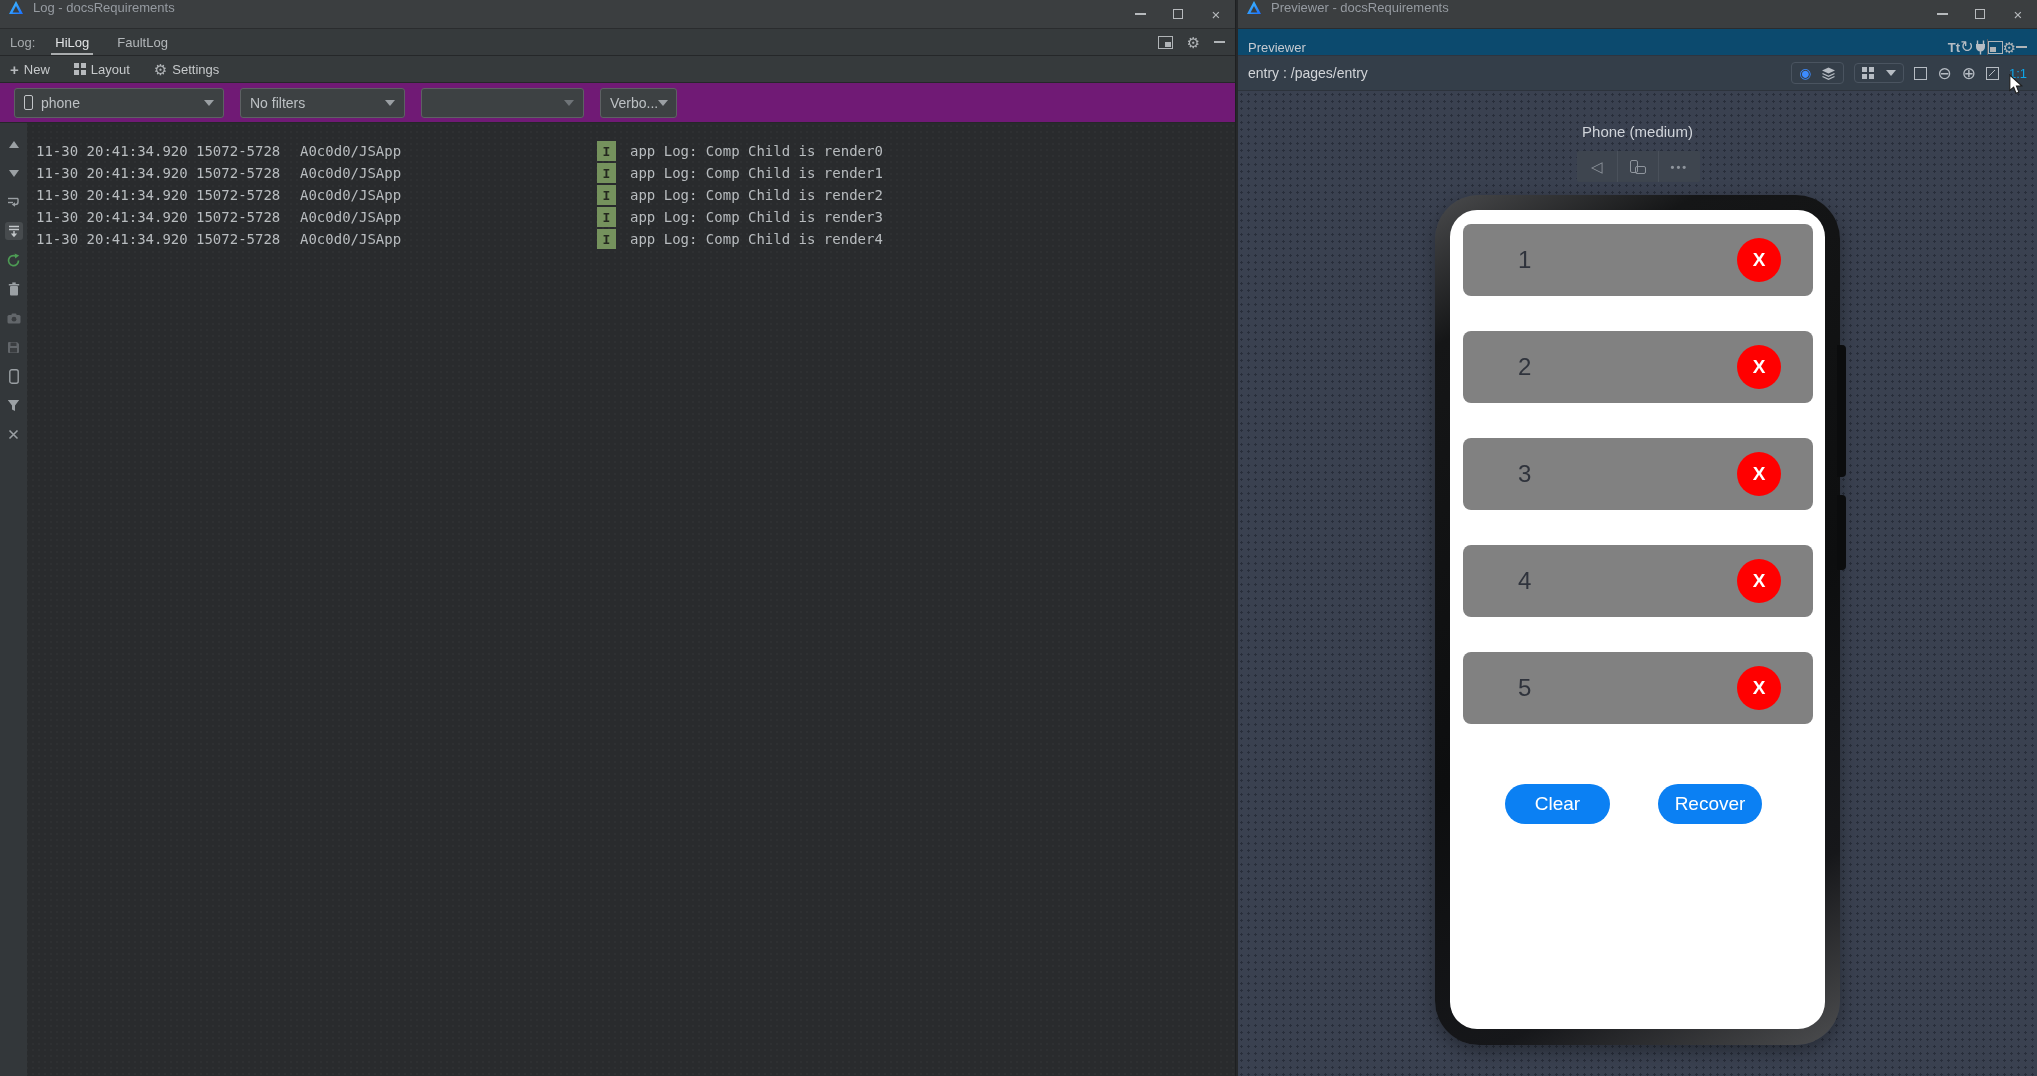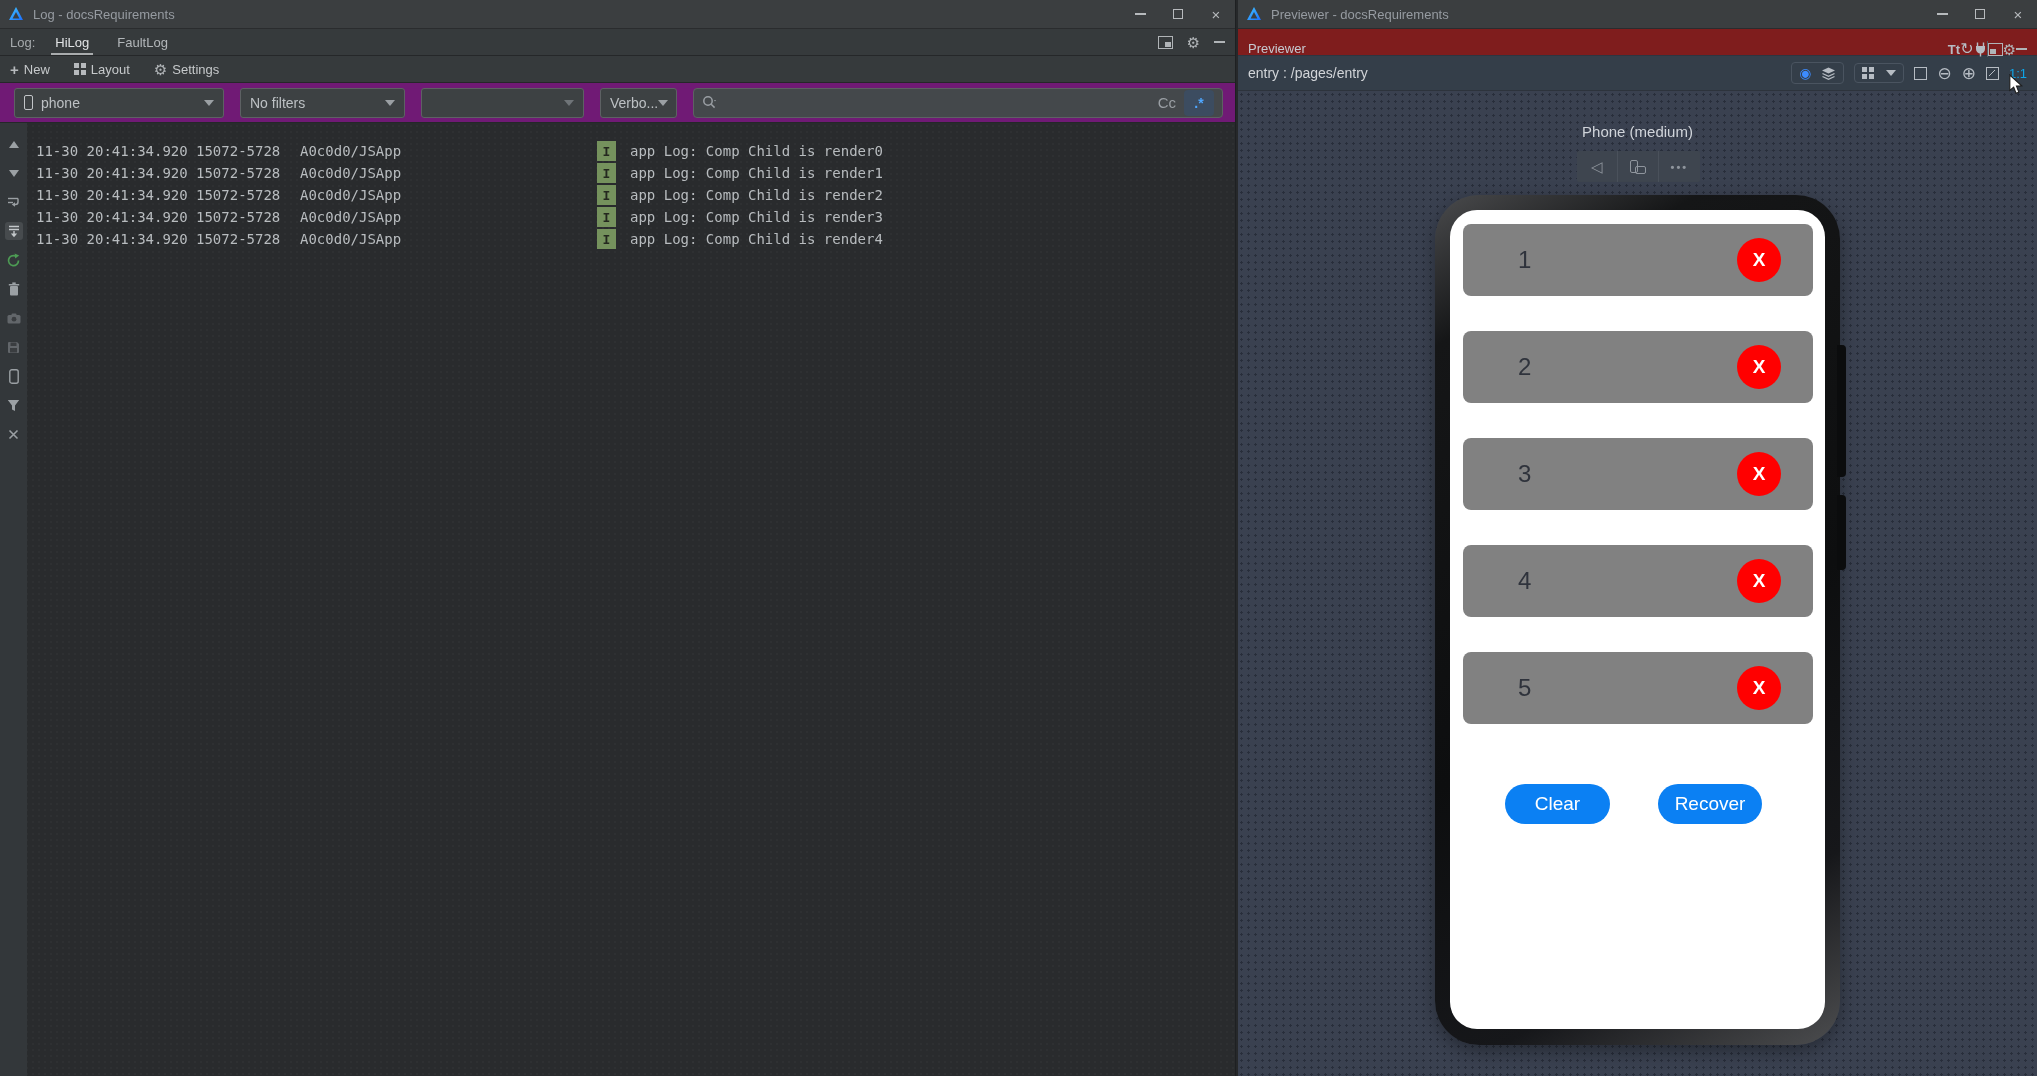--- a/index.html
+++ b/index.html
@@ -1,21 +1,21 @@
 <!DOCTYPE html>
 <html><head>
 <meta charset="utf-8">
 <style>
   * { margin:0; padding:0; box-sizing:border-box; }
   html,body { width:2037px; height:1076px; overflow:hidden; background:#26282a;
               font-family:"Liberation Sans", sans-serif; }
   .stage { position:relative; width:2037px; height:1076px; }
 
   
-  .titlebar { height:29px; background:#3b3e40; display:flex; align-items:center;
+  .titlebar { height:29px; background:#3b3e40; display:flex; 
               padding-left:8px; border-bottom:1px solid #2a2c2e; }
   .win-title { color:#969ba1; font-size:13px; margin-left:9px; white-space:nowrap; }
   .win-controls { margin-left:auto; display:flex; height:100%; }
   .win-btn { width:38px; height:100%; display:flex; align-items:center; justify-content:center;
              color:#b7babd; font-size:14px; }
   .sq { width:10px; height:10px; border:1px solid #b7babd; display:inline-block; }
   .dash { width:11px; height:1.5px; background:#b7babd; display:inline-block; }
   .xg { font-size:15px; line-height:1; }
   svg.ic { display:block; }
 
@@ -73,21 +73,21 @@
   .log-row { height:22px; display:flex; align-items:center; }
   .c-time { width:160px; }
   .c-pid  { width:104px; }
   .c-tag  { width:297px; }
   .badge { width:19px; height:20px; background:#75925d; color:#24281f; font-size:13px;
            font-weight:bold; display:flex; align-items:center; justify-content:center; margin-right:14px; }
   .c-msg { white-space:pre; }
 
   
   #right-window { position:absolute; left:1238px; top:0; width:799px; height:1076px; background:#3a4150; }
-  .r-tabbar { height:27px; background:#7f1d1d; display:flex; align-items:flex-start; padding:12px 10px;
+  .r-tabbar { height:27px; background:#0c4a6e; display:flex; align-items:flex-end; padding:0 10px;
               color:#c6cad0; font-size:13px; border-bottom:1px solid #2e3540; }
   .r-icons { margin-left:auto; display:flex; align-items:center; color:#b6bcc3; }
   .tt { font-size:13px; font-weight:bold; letter-spacing:0; color:#b6bcc3; }
   .sync { font-size:16px; line-height:1; color:#b6bcc3; }
   .vdiv { width:1px; height:16px; background:#545c66; }
 
   .entrybar { height:35px; background:#343e49; display:flex; align-items:center; padding:0 10px;
               color:#d2d5d9; font-size:14px; border-bottom:1px solid #2d333c; }
   .e-icons { margin-left:auto; display:flex; align-items:center; gap:10px; color:#b6bcc3; }
   .e-group { display:flex; align-items:center; gap:10px; border:1px solid #4a5460; border-radius:4px;
@@ -212,30 +212,20 @@
         <span class="dd-caret"></span>
       </div>
       <div class="dropdown" style="width:163px;">
         <span></span>
         <span class="dd-caret" style="border-top-color:#6f7478;"></span>
       </div>
       <div class="dropdown" style="width:77px;">
         <span>Verbo...</span>
         <span class="dd-caret"></span>
       </div>
-      <div class="searchbox">
-        <svg class="ic" width="15" height="15" viewBox="0 0 15 15" style="margin-right:6px;">
-          <circle cx="6" cy="6" r="4.2" fill="none" stroke="#9a9fa4" stroke-width="1.5"></circle>
-          <path d="M9.2 9.2 L12.6 12.6" stroke="#9a9fa4" stroke-width="1.5"></path>
-          <path d="M12 5 l2 0 -1 1.6 z" fill="#9a9fa4"></path>
-        </svg>
-        <input class="search-input" value="" style="">
-        <span class="cc">Cc</span>
-        <span class="regex-btn">.*</span>
-      </div>
     </div>
 
     <div class="log-area">
       <div class="gutter">
         <span class="g-ic">
           <svg class="ic" width="12" height="9">
               <polygon points="6,1 11,8 1,8" fill="#9ba0a4"></polygon>
             </svg>
           </span>
         <span class="g-ic">

